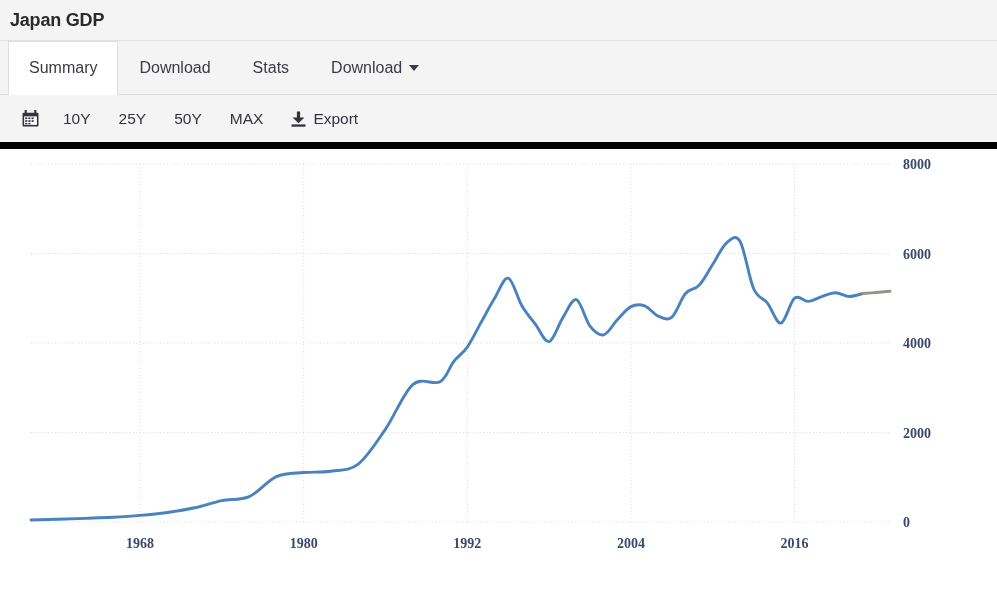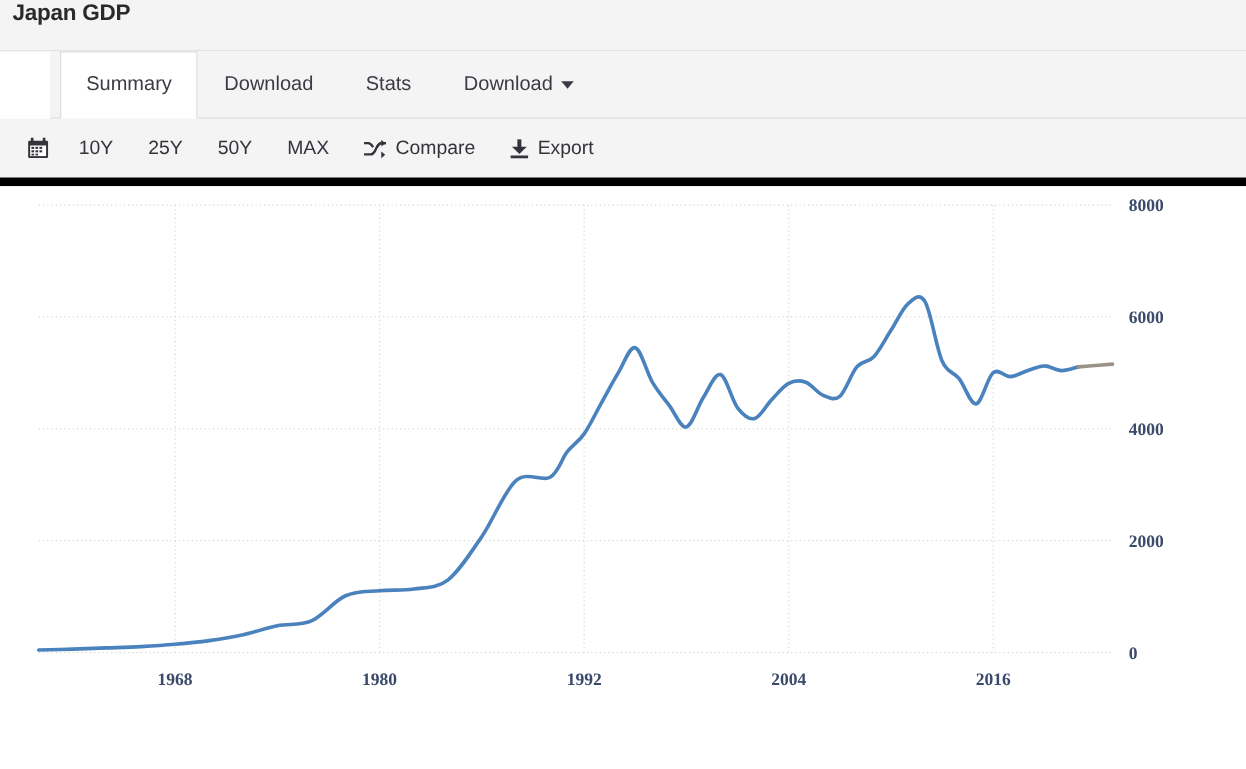--- a/index.html
+++ b/index.html
@@ -8,36 +8,35 @@
     font-family: "Liberation Sans", sans-serif;
     background: #ffffff;
     overflow: hidden;
   }
 
   
   .title-bar {
     height: 41px;
     background: #f4f4f4;
     border-bottom: 1px solid #e2e2e2;
-    display: flex; align-items: flex-start;
+    display: flex; align-items: center;
     padding-left: 10px;
   }
   .page-title {
     font-size: 18px; font-weight: bold; color: #2a2a2a;
     letter-spacing: -0.2px;
   }
 
   
   .tab-bar {
     height: 54px;
     background: #f4f4f4;
     border-bottom: 1px solid #dedede;
     display: flex; align-items: stretch;
     padding-left: 8px;
-    margin-left: 40px;
   }
   .tab {
     display: flex; align-items: center;
     padding: 0 20px;
     font-size: 16px; color: #3b3b45;
     cursor: pointer;
     position: relative;
     border: 1px solid transparent;
     border-bottom: none;
   }
@@ -151,31 +150,20 @@
       <span>10Y</span>
     </div>
     <div class="tool">
       <span>25Y</span>
     </div>
     <div class="tool">
       <span>50Y</span>
     </div>
     <div class="tool">
       <span>MAX</span>
-    </div>
-    <div class="tool">
-      <span class="tool-ico">
-        <svg width="18" height="16" viewBox="0 0 18 16">
-          <path d="M1 3.5h2.6c1.6 0 2.4 1 3.5 2.6M17 3.5h-3c-2.6 0-3.4 3-5 6.2-.9 1.8-1.8 2.8-3.4 2.8H1" stroke="#33333c" stroke-width="1.9" fill="none" stroke-linecap="round"></path>
-          <path d="M14 0.8l3.2 2.7L14 6.2z" fill="#33333c"></path>
-          <path d="M14 10.1l3.2 2.7L14 15.5z" fill="#33333c"></path>
-          <path d="M10.8 6.4c.9-1.7 1.8-2.9 3.2-2.9h3" stroke="#33333c" stroke-width="1.9" fill="none" stroke-linecap="round"></path>
-        </svg>
-      </span>
-      <span>Compare</span>
     </div>
     <div class="tool">
       <span class="tool-ico">
         <svg width="15" height="16" viewBox="0 0 15 16">
           <rect x="5.9" y="0.5" width="3.2" height="8" fill="#33333c"></rect>
           <path d="M7.5 12.2L1.6 6.4h11.8z" fill="#33333c"></path>
           <rect x="0.5" y="13.4" width="14" height="2.3" fill="#33333c"></rect>
         </svg>
       </span>
       <span>Export</span>

